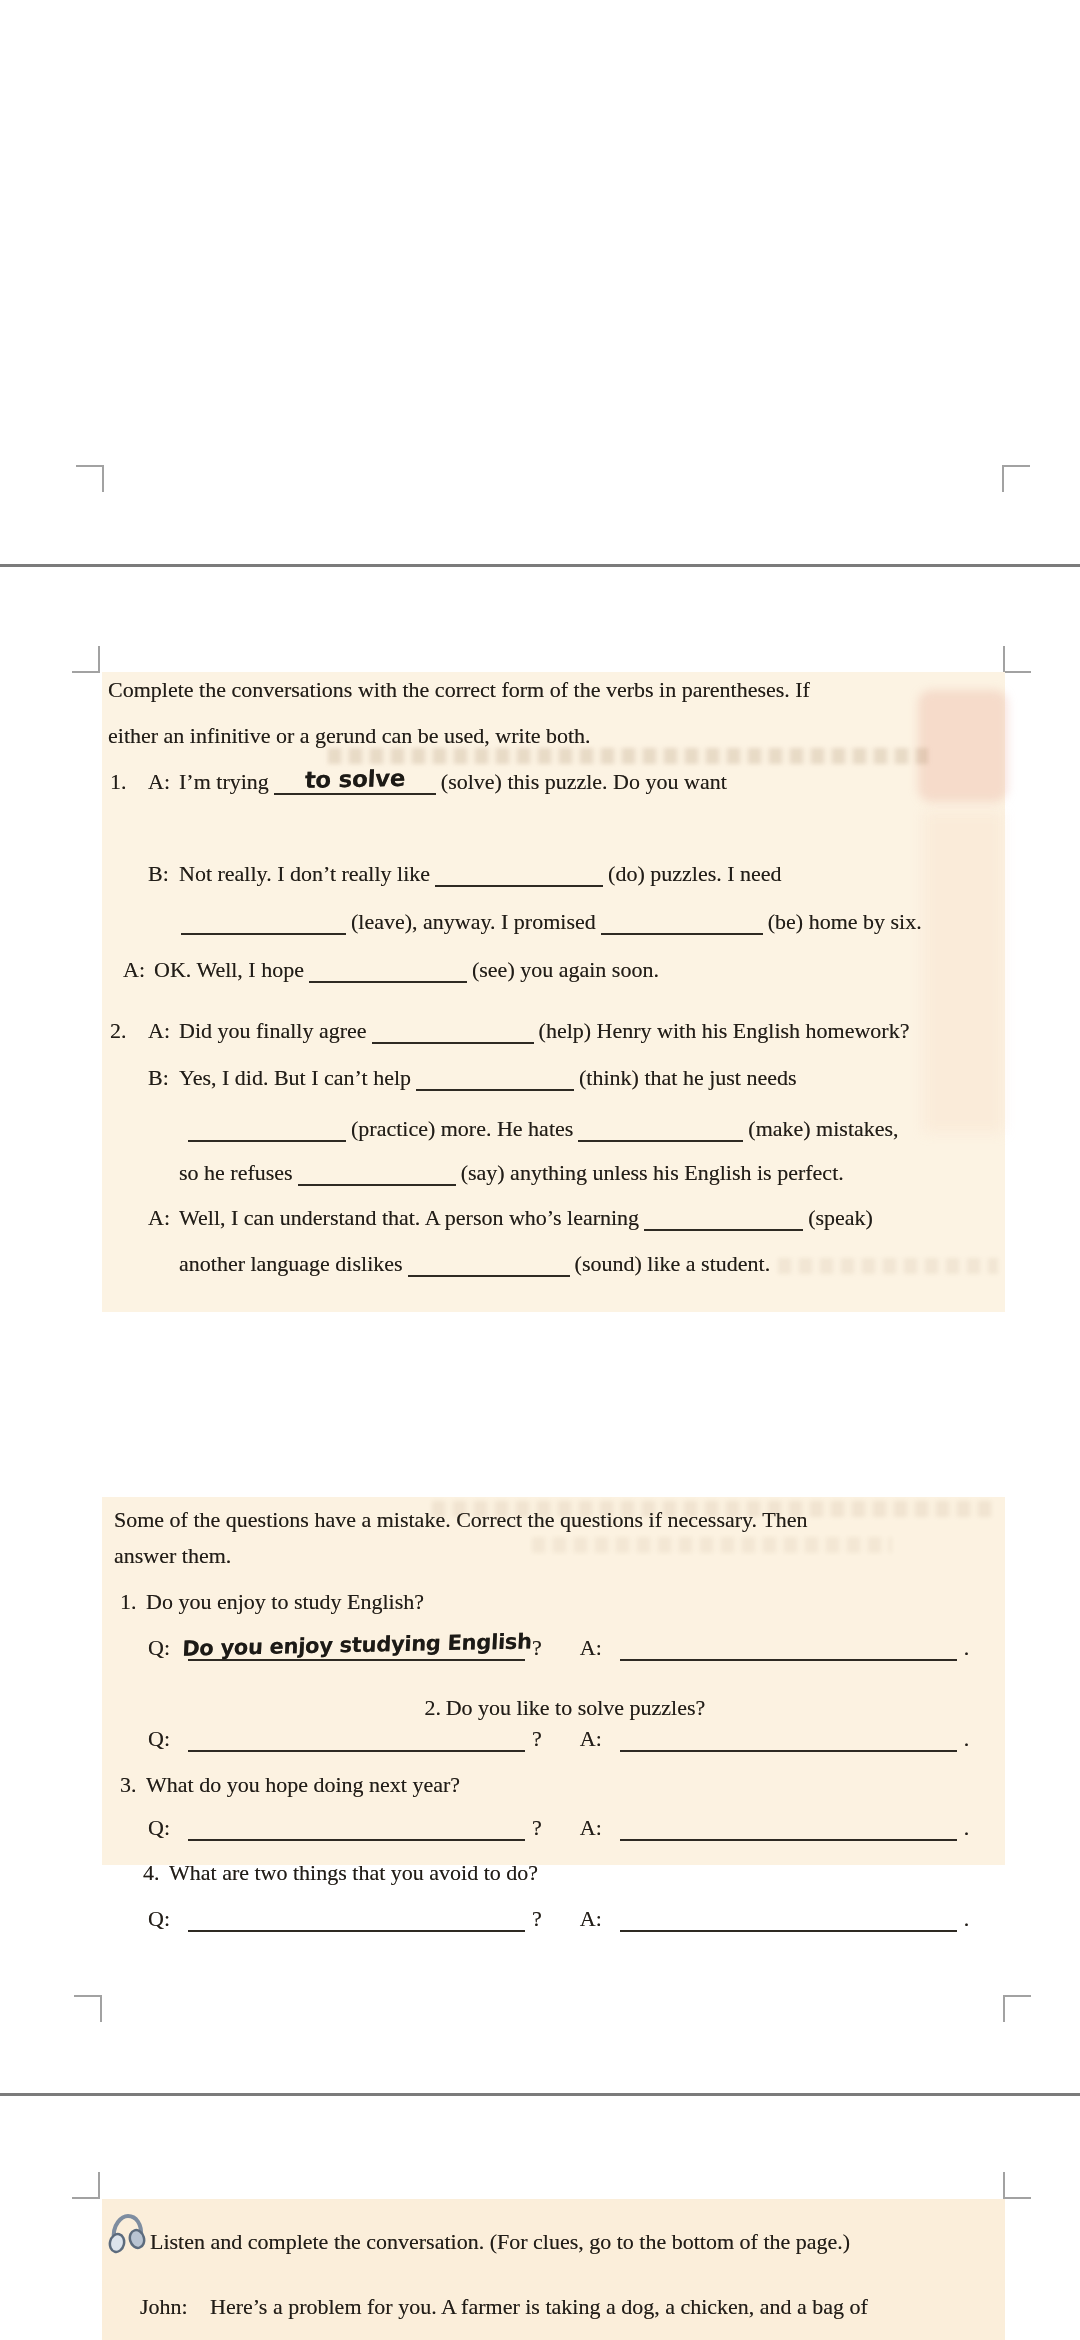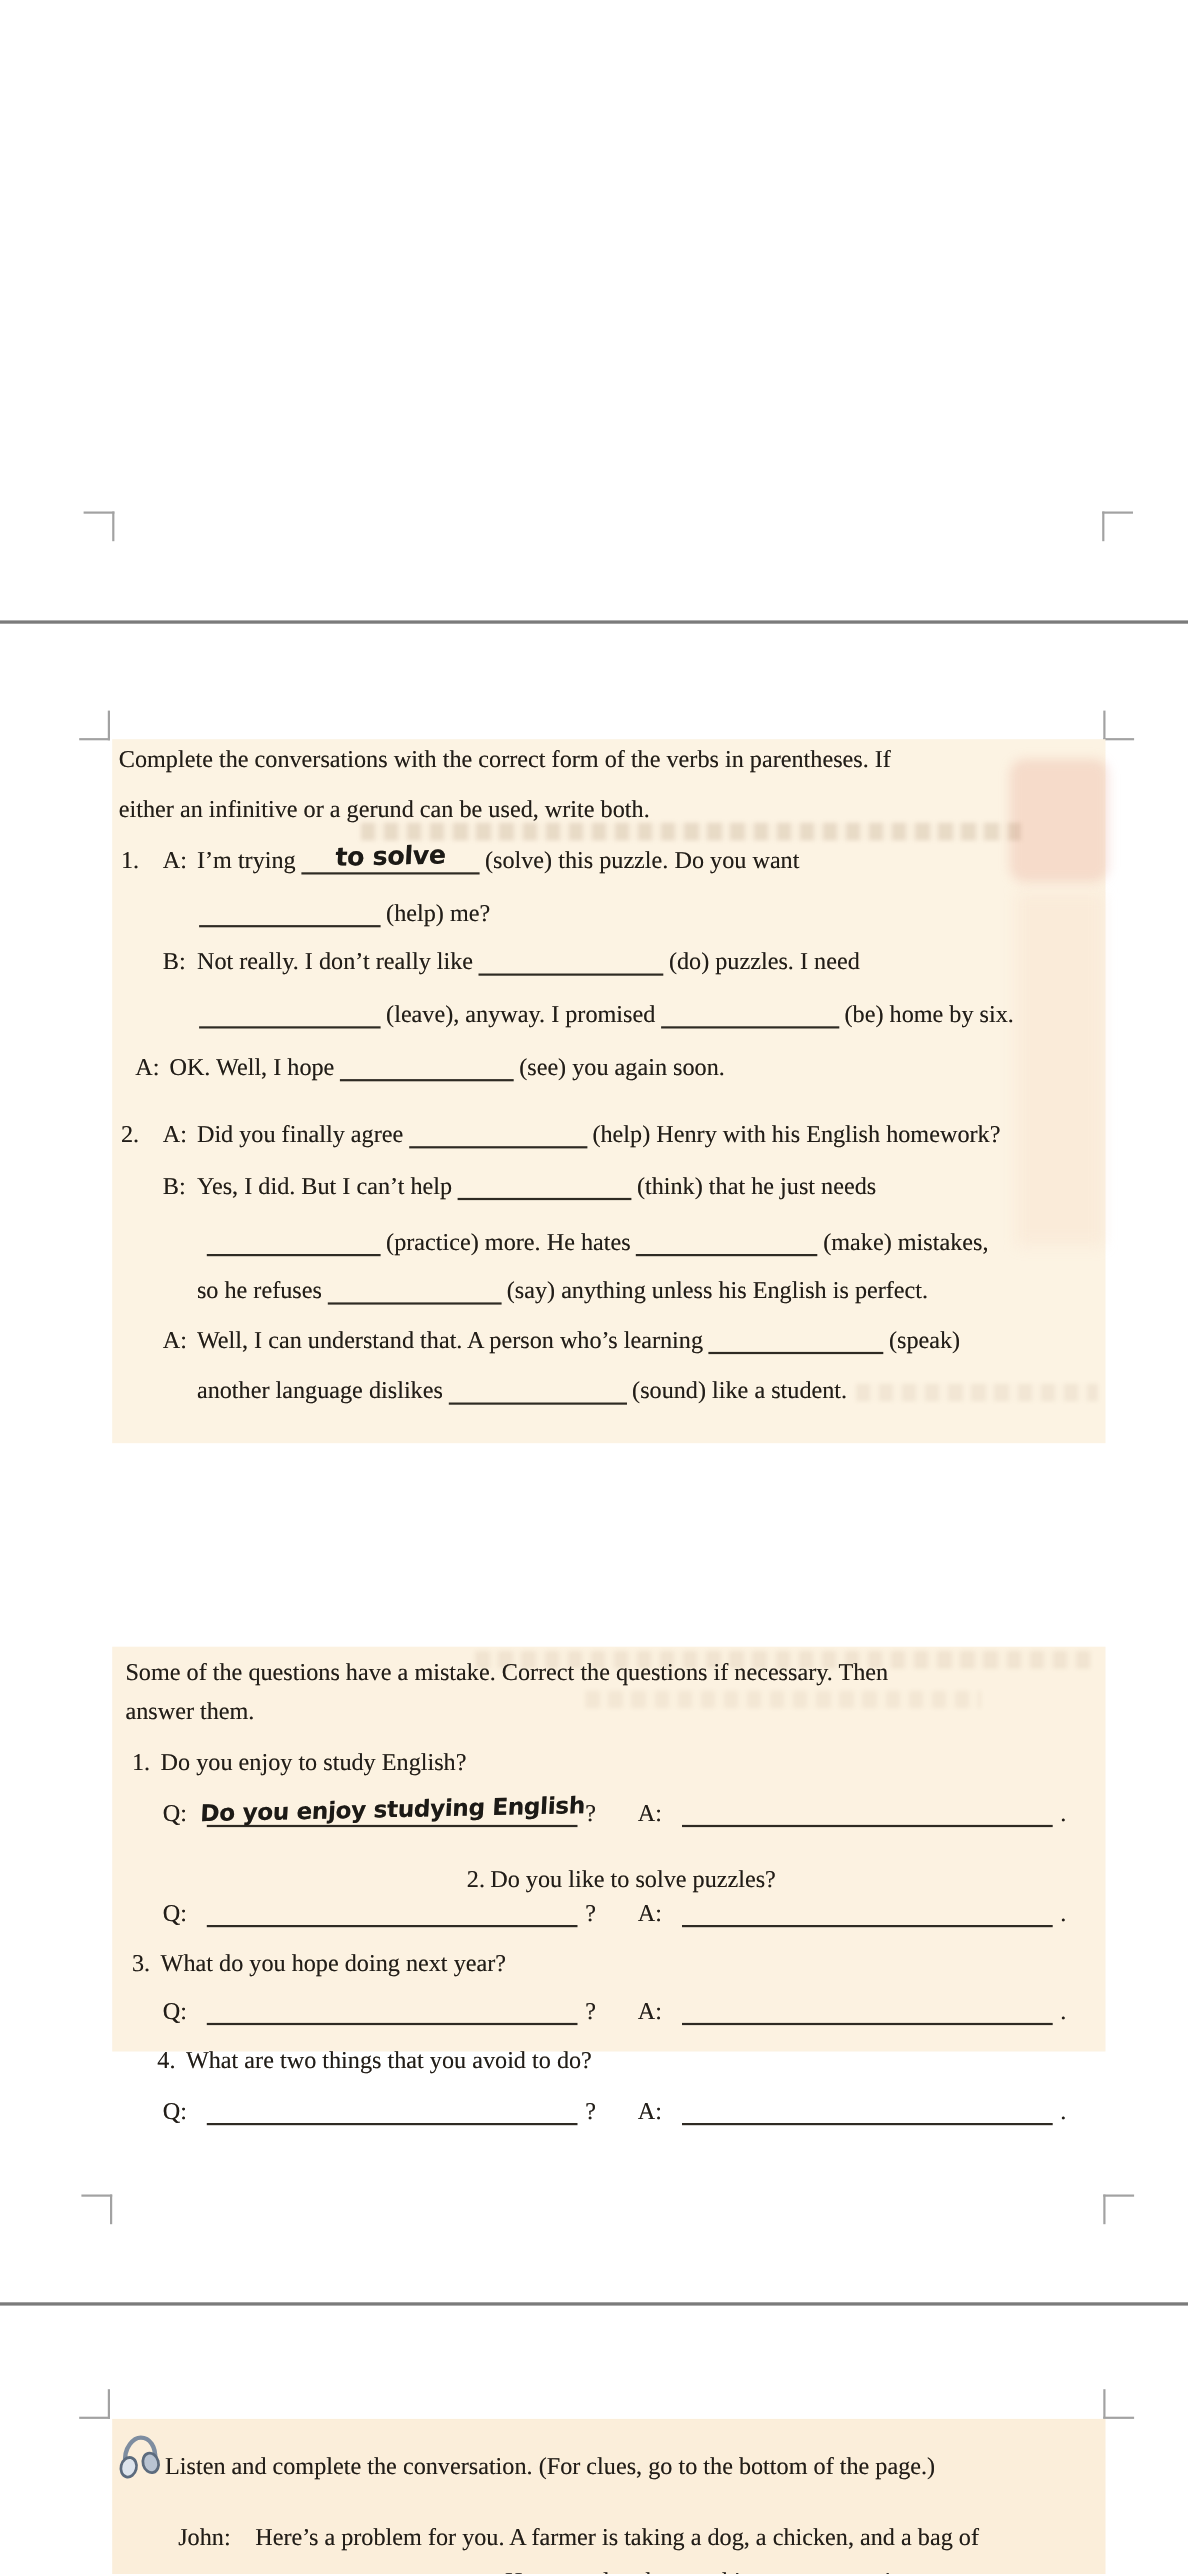--- a/index.html
+++ b/index.html
@@ -72,23 +72,20 @@
 
     <div class="line" style="top:3px;padding-left:6px;">
       <span>Complete the conversations with the correct form of the verbs in parentheses. If</span>
     </div>
     <div class="line" style="top:49px;padding-left:6px;">
       <span>either an infinitive or a gerund can be used, write both.</span>
     </div>
 
     <div class="line" style="top:95px;">
       <span class="num">1.</span><span class="spk">A:</span><span>I’m trying</span><span class="blank" style="width:162px;"><span class="hand hand-big">to solve</span></span><span>(solve) this puzzle. Do you want</span>
-    </div>
-    <div class="line" style="top:143px;padding-left:74px;">
-      <span class="blank" style="width:165px;"></span><span>(help) me?</span>
     </div>
     <div class="line" style="top:187px;padding-left:46px;">
       <span class="spk">B:</span><span>Not really. I don’t really like</span><span class="blank" style="width:168px;"></span><span>(do) puzzles. I need</span>
     </div>
     <div class="line" style="top:235px;padding-left:74px;">
       <span class="blank" style="width:165px;"></span><span>(leave), anyway. I promised</span><span class="blank" style="width:162px;"></span><span>(be) home by six.</span>
     </div>
     <div class="line" style="top:283px;padding-left:21px;">
       <span class="spk">A:</span><span>OK. Well, I hope</span><span class="blank" style="width:158px;"></span><span>(see) you again soon.</span>
     </div>
@@ -163,21 +160,21 @@
 
   <div class="panel" id="panel3">
     <svg class="hp" viewBox="0 0 38 44" aria-hidden="true">
       <path d="M6 28 C4 12, 14 4, 20 4 C28 4, 34 12, 33 24" fill="none" stroke="#7e8da0" stroke-width="4" stroke-linecap="round"></path>
       <ellipse cx="9" cy="31" rx="7" ry="9" fill="#dde4ec" stroke="#5c6b7d" stroke-width="2.5" transform="rotate(14 9 31)"></ellipse>
       <ellipse cx="29" cy="27" rx="7" ry="9" fill="#b9c4d2" stroke="#5c6b7d" stroke-width="2.5" transform="rotate(-16 29 27)"></ellipse>
     </svg>
     <div class="line" style="top:28px;padding-left:48px;">
       <span>Listen and complete the conversation. (For clues, go to the bottom of the page.)</span>
     </div>
-    <div class="line" style="top:93px;padding-left:60px;">
+    <div class="line" style="top:93px;padding-left:38px;">
       <span style="display:inline-block;width:70px;">John:</span><span>Here’s a problem for you. A farmer is taking a dog, a chicken, and a bag of</span>
     </div>
     <div class="line sliver">
       <span>He can only take one thing across at a time.</span>
     </div>
   </div>
 
 </div>
 
 </body></html>

